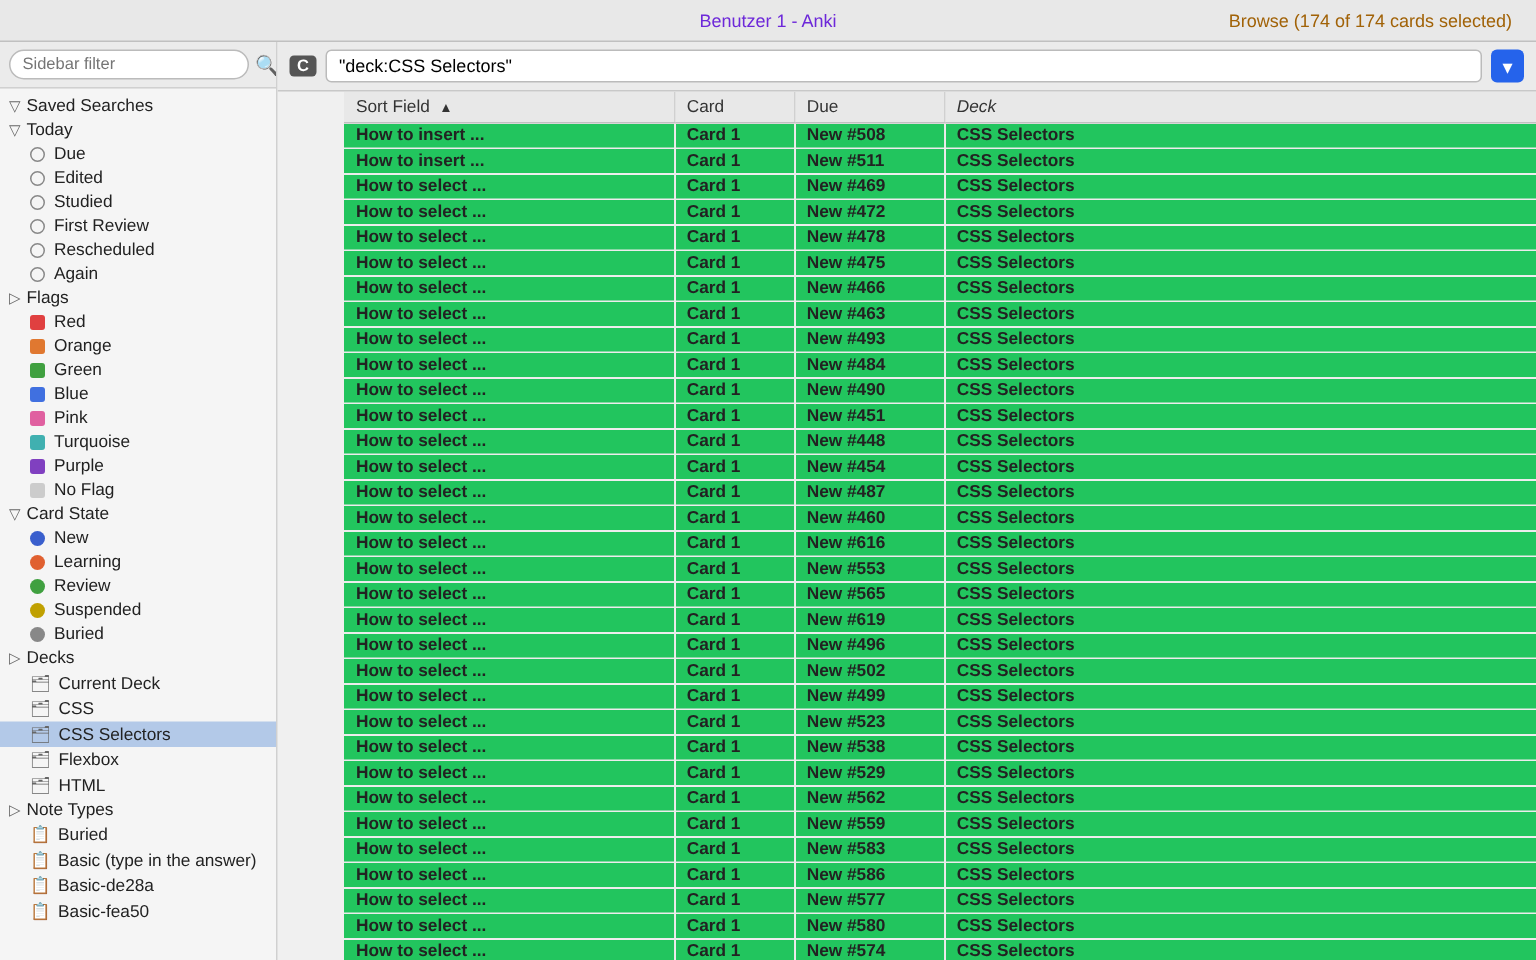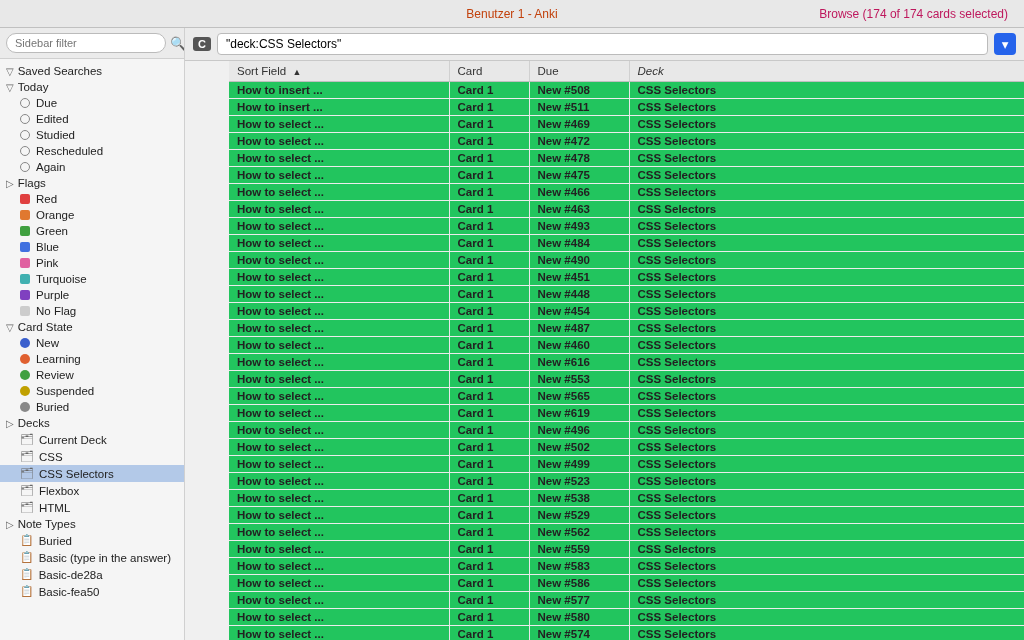--- a/index.html
+++ b/index.html
@@ -6,22 +6,22 @@
     body { font-family: -apple-system, BlinkMacSystemFont, "Segoe UI", sans-serif; font-size: 12px; background: #f0f0f0; display: flex; flex-direction: column; height: 640px; overflow: hidden; }
 
     
     .titlebar {
       background: #e8e8e8;
       border-bottom: 1px solid #c0c0c0;
       display: flex; align-items: center; justify-content: center;
       height: 28px; flex-shrink: 0;
       position: relative;
     }
-    .titlebar-title { font-size: 12px; color: #c2410c; }
-    .titlebar-right { position: absolute; right: 16px; font-size: 12px; color: #be185d; }
+    .titlebar-title { font-size: 12px; color: #6d28d9; }
+    .titlebar-right { position: absolute; right: 16px; font-size: 12px; color: #a16207; }
 
     
     .main { display: flex; flex: 1; overflow: hidden; }
 
     
     .sidebar {
       width: 185px; flex-shrink: 0;
       background: #f5f5f5;
       border-right: 1px solid #d0d0d0;
       display: flex; flex-direction: column;
@@ -144,20 +144,24 @@
           <span class="circle-outline"></span>
           <span>Due</span>
         </div>
         <div class="sidebar-item">
           <span class="circle-outline"></span>
           <span>Edited</span>
         </div>
         <div class="sidebar-item">
           <span class="circle-outline"></span>
           <span>Studied</span>
+        </div>
+        <div class="sidebar-item">
+          <span class="circle-outline"></span>
+          <span>First Review</span>
         </div>
         <div class="sidebar-item">
           <span class="circle-outline"></span>
           <span>Rescheduled</span>
         </div>
         <div class="sidebar-item">
           <span class="circle-outline"></span>
           <span>Again</span>
         </div>
       </div>

